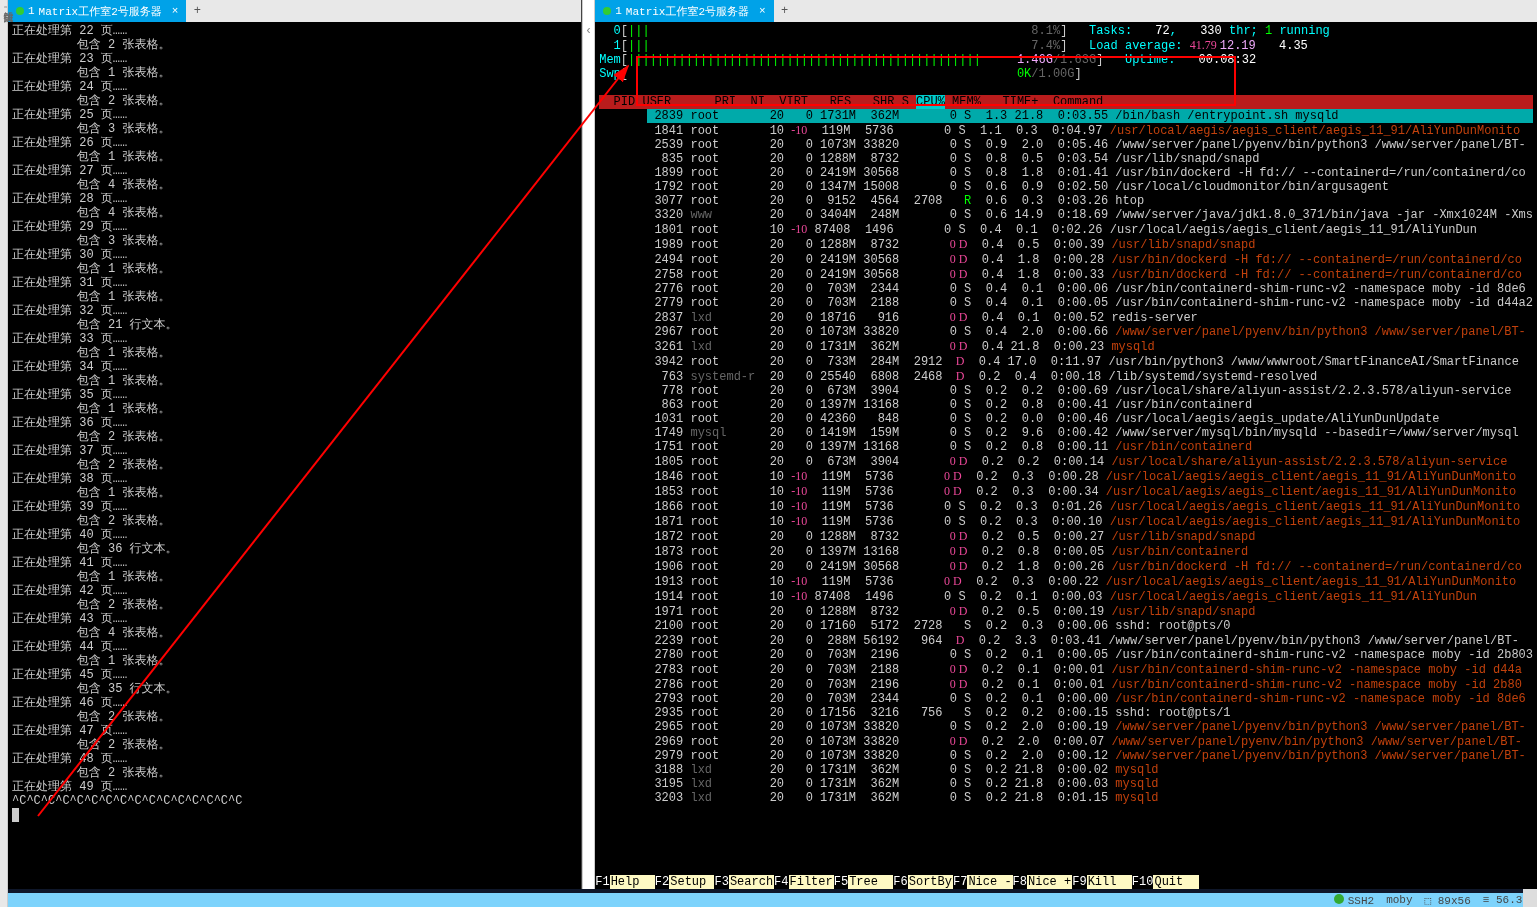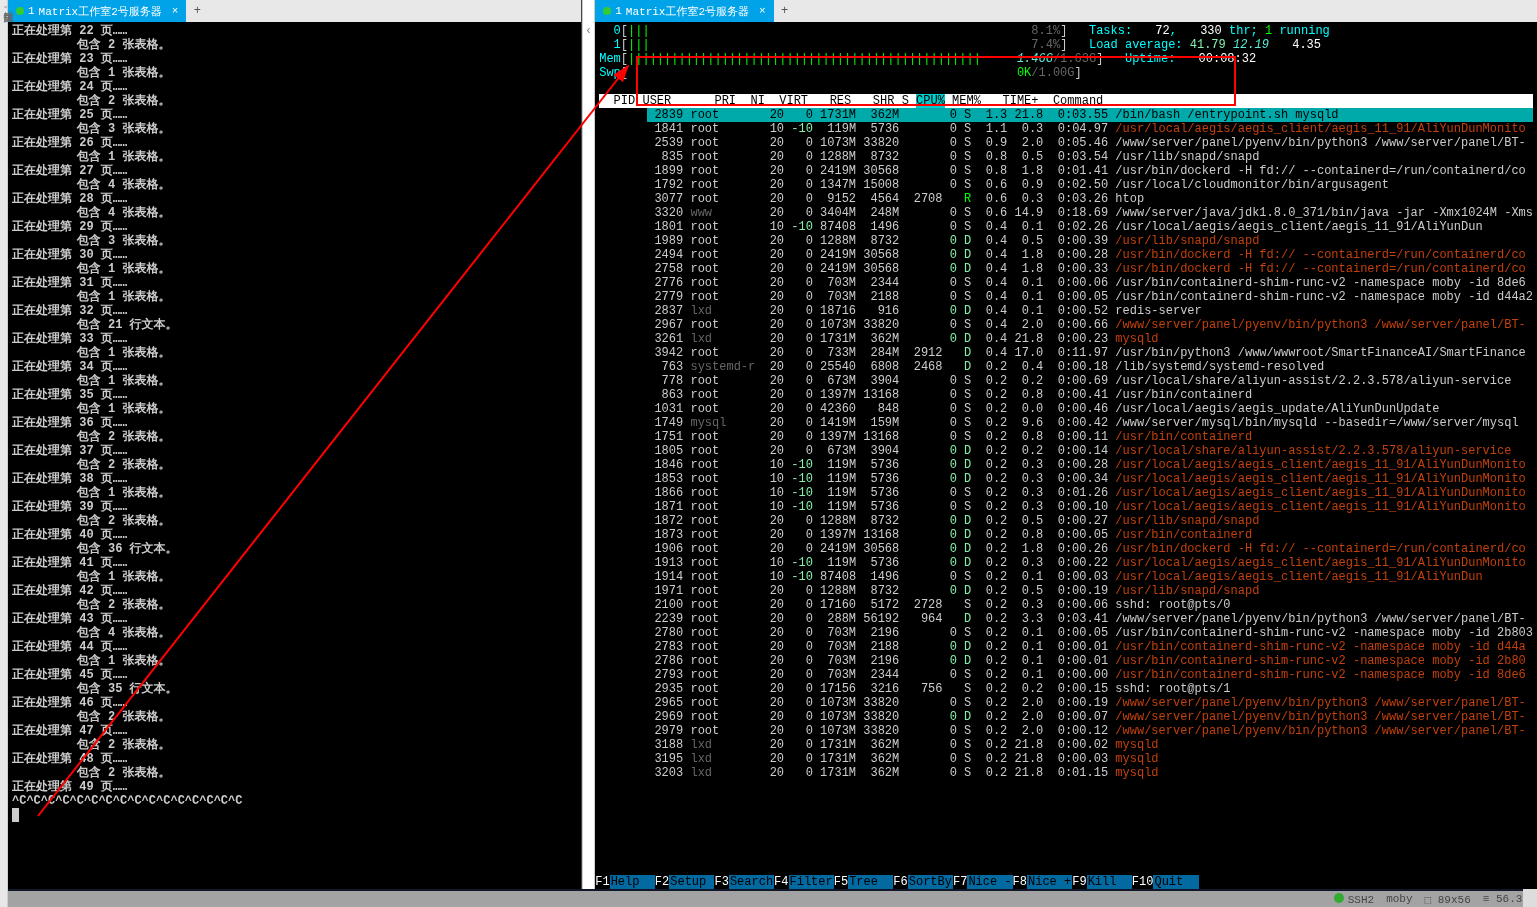--- a/index.html
+++ b/index.html
@@ -12,38 +12,38 @@
   .pane-left { width:616px; border-right:1px solid #444; }
   .pane-right { flex:1; }
   .pane-ghost { width:14px; background:#fff; border-left:1px solid #ccc; border-right:1px solid #ccc; display:flex; align-items:flex-start; justify-content:center; padding-top:24px; color:#888; }
   .tabbar { height:22px; background:#e8e8e8; display:flex; align-items:stretch; }
   .tab { display:flex; align-items:center; padding:0 8px; background:#00a2e8; color:#fff; font-size:11px; gap:4px; }
   .tab .dot { width:8px; height:8px; border-radius:50%; background:#3c3; display:inline-block; }
   .tab-close { margin-left:6px; cursor:pointer; }
   .tab-add { width:22px; display:flex; align-items:center; justify-content:center; color:#555; background:#e8e8e8; cursor:pointer; }
   .terminal { flex:1; background:#000; color:#ccc; padding:2px 4px; overflow:hidden; line-height:14px; font-size:12px; white-space:pre; position:relative; }
   .term-left { color:#ccc; }
-  .term-left .line { white-space:pre;font-weight:bold; }
+  .term-left .line { white-space:pre; }
   .scroll-rt { position:absolute; right:0; top:22px; width:14px; bottom:0; background:#ddd; }
   .scroll-thumb { position:absolute; right:0; top:22px; width:14px; height:120px; background:#aaa; }
   .red-box { position:absolute; border:2px solid #f00; left:636px; top:56px; width:600px; height:50px; pointer-events:none; }
   .arrow { position:absolute; left:18px; top:46px; width:620px; height:780px; pointer-events:none; }
   .proc { white-space:pre; font-family:inherit;margin-left:48px; }
   .c-cyan { color:#0ff; }
   .c-green { color:#0f0; }
-  .c-red { color:#86efac; }
-  .c-yellow { color:#5eead4;font-style:italic; }
+  .c-red { color:#ec4899;font-family:Liberation Serif, serif; }
+  .c-yellow { color:#f0abfc; }
   .c-grey { color:#666; }
   .c-white { color:#fff;margin-left:16px; }
   .c-dgreen { color:#c2410c; }
   .hl { background:#0aa; color:#000; }
-  .hl2 { background:#ffffff; color:#000; }
+  .hl2 { background:#b91c1c; color:#000; }
   .fkey { color:#fff;margin-top:8px; }
-  .flbl { background:#0369a1; color:#000; padding:0 1px; }
-  .statusbar { height:18px; background:#a3a3a3; border-top:2px solid #0f172a; display:flex; align-items:center; justify-content:flex-end; gap:12px; padding:0 8px; font-size:11px; color:#444; }
+  .flbl { background:#fef9c3; color:#000; padding:0 1px; }
+  .statusbar { height:18px; background:#7dd3fc; border-top:4px solid #0f172a; display:flex; align-items:center; justify-content:flex-end; gap:12px; padding:0 8px; font-size:11px; color:#444; }
   .status-ico { width:10px; height:10px; background:#3a3; border-radius:50%; display:inline-block; margin-right:4px; }
 </style>
 </head>
 <body>
 
 <div class="app">
   <div class="sidebar-stub"><span>防关按钮。</span></div>
   <div class="panes">
 
     <div class="pane pane-left">

